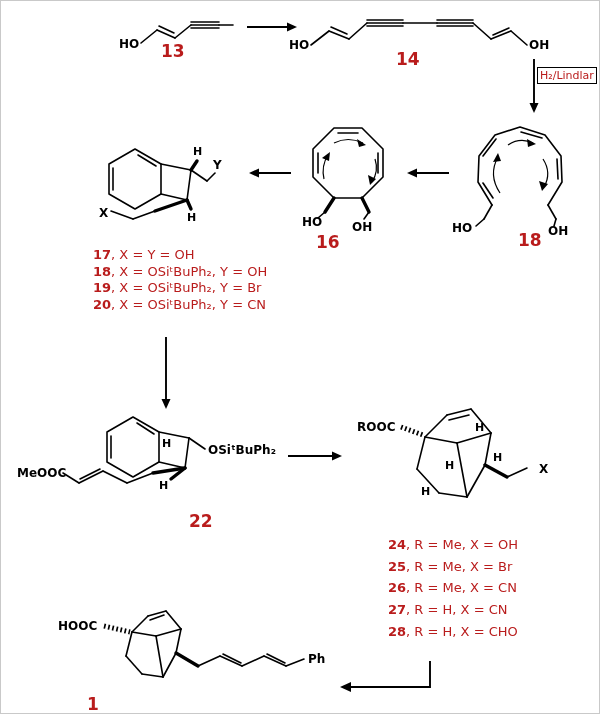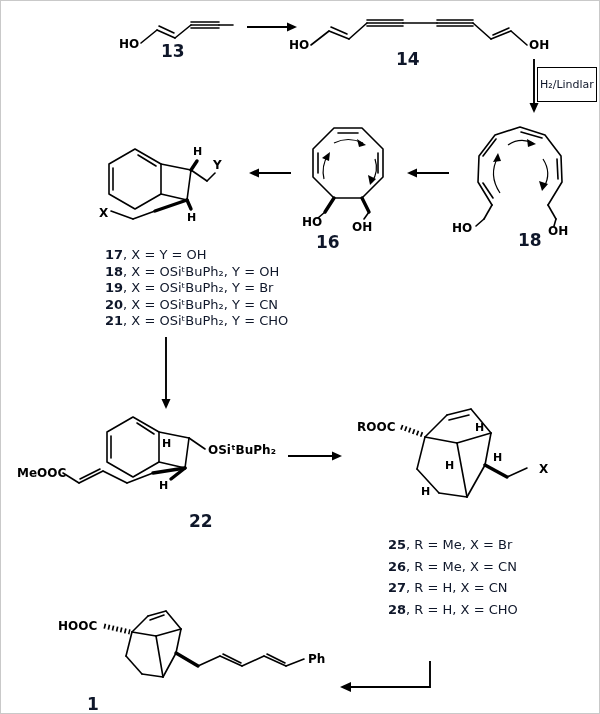--- a/index.html
+++ b/index.html
@@ -1,38 +1,38 @@
 <!DOCTYPE html>
 <html><head>
 <meta charset="utf-8">
 <style>
   html,body{margin:0;padding:0;background:#ffffff;}
   .scheme{
     position:relative;width:600px;height:714px;background:#ffffff;
-    font-family:"DejaVu Sans","Liberation Sans",sans-serif;color:#0f172a;
+    font-family:"DejaVu Sans","Liberation Sans",sans-serif;color:#b91c1c;
     border:1px solid #c9c9c9;box-sizing:border-box;overflow:hidden;
   }
   .abs{position:absolute;}
   svg{display:block;overflow:visible;}
   .bond{stroke:#000;stroke-width:1.6;fill:none;stroke-linecap:round;stroke-linejoin:round;}
   .bondw{stroke:#000;stroke-width:3.4;fill:none;stroke-linecap:round;}
   .hash{stroke:#000;stroke-width:5;fill:none;stroke-dasharray:1.7 2.5;}
   .arrowline{stroke:#000;stroke-width:1.9;fill:none;}
   .ahead{fill:#000;stroke:none;}
   .curl{stroke:#000;stroke-width:1.2;fill:none;}
   text.atom{font:bold 12px "DejaVu Sans","Liberation Sans",sans-serif;fill:#000;}
   text.atom-sm{font:bold 11px "DejaVu Sans","Liberation Sans",sans-serif;fill:#000;}
   .cnum{position:absolute;font-weight:700;font-size:17px;}
   .vlist{position:absolute;font-size:13px;white-space:nowrap;}
-  .vlist-small{line-height:16.5px;margin-left:12px;}
+  .vlist-small{line-height:16.5px;}
   .vlist-big{line-height:21.7px;}
   .vline .num{font-weight:700;}
   .reagent{
     position:absolute;font-size:11px;border:1px solid #000;
-    padding:10px 2px;background:#fff;white-space:nowrap;
+    padding:1px 2px;background:#fff;white-space:nowrap;
   }
 </style>
 </head>
 <body>
 
 <div class="scheme">
 
   <svg class="abs" style="left:118px;top:2px;" width="130" height="50" viewBox="0 0 130 50">
     <g>
       <line class="bond" x1="22" y1="40" x2="38" y2="27"></line>
@@ -161,21 +161,20 @@
     <text class="atom" x="126" y="42">Y</text>
     <text class="atom-sm" x="100" y="94">H</text>
     <text class="atom" x="12" y="90">X</text>
   </svg>
 
   <div class="vlist vlist-small" style="left:92px;top:246px;">
     <div class="vline"><span class="num">17</span><span class="rest">, X = Y = OH</span></div>
     <div class="vline"><span class="num">18</span><span class="rest">, X = OSiᵗBuPh₂, Y = OH</span></div>
     <div class="vline"><span class="num">19</span><span class="rest">, X = OSiᵗBuPh₂, Y = Br</span></div>
     <div class="vline"><span class="num">20</span><span class="rest">, X = OSiᵗBuPh₂, Y = CN</span></div>
-    <div class="vline"><span class="num">21</span><span class="rest">, X = OSiᵗBuPh₂, Y = CHO</span></div>
   </div>
 
   <svg class="abs" style="left:157px;top:336px;" width="16" height="76" viewBox="0 0 16 76">
     <line class="arrowline" x1="8" y1="0" x2="8" y2="62"></line>
     <polygon class="ahead" points="8,72 3.5,62 12.5,62"></polygon>
   </svg>
 
   <svg class="abs" style="left:14px;top:404px;" width="268" height="122" viewBox="0 0 268 122">
     <g>
       <polygon class="bond" points="118,12 92,27 92,57 118,72 144,57 144,27"></polygon>
@@ -225,20 +224,21 @@
     </g>
     <text class="atom" x="6" y="34">ROOC</text>
     <text class="atom-sm" x="124" y="34">H</text>
     <text class="atom-sm" x="142" y="64">H</text>
     <text class="atom-sm" x="94" y="72">H</text>
     <text class="atom-sm" x="70" y="98">H</text>
     <text class="atom" x="188" y="76">X</text>
   </svg>
 
   <div class="vlist vlist-big" style="left:387px;top:533px;">
+    <div class="vline"><span class="num">24</span><span class="rest">, R = Me, X = OH</span></div>
     <div class="vline"><span class="num">25</span><span class="rest">, R = Me, X = Br</span></div>
     <div class="vline"><span class="num">26</span><span class="rest">, R = Me, X = CN</span></div>
     <div class="vline"><span class="num">27</span><span class="rest">, R = H, X = CN</span></div>
     <div class="vline"><span class="num">28</span><span class="rest">, R = H, X = CHO</span></div>
   </div>
 
   <svg class="abs" style="left:45px;top:593px;" width="305" height="115" viewBox="0 0 305 115">
     <g>
       <line class="bond" x1="102" y1="22" x2="120" y2="17"></line>
       <line class="bond" x1="104" y1="26" x2="118" y2="21"></line>

